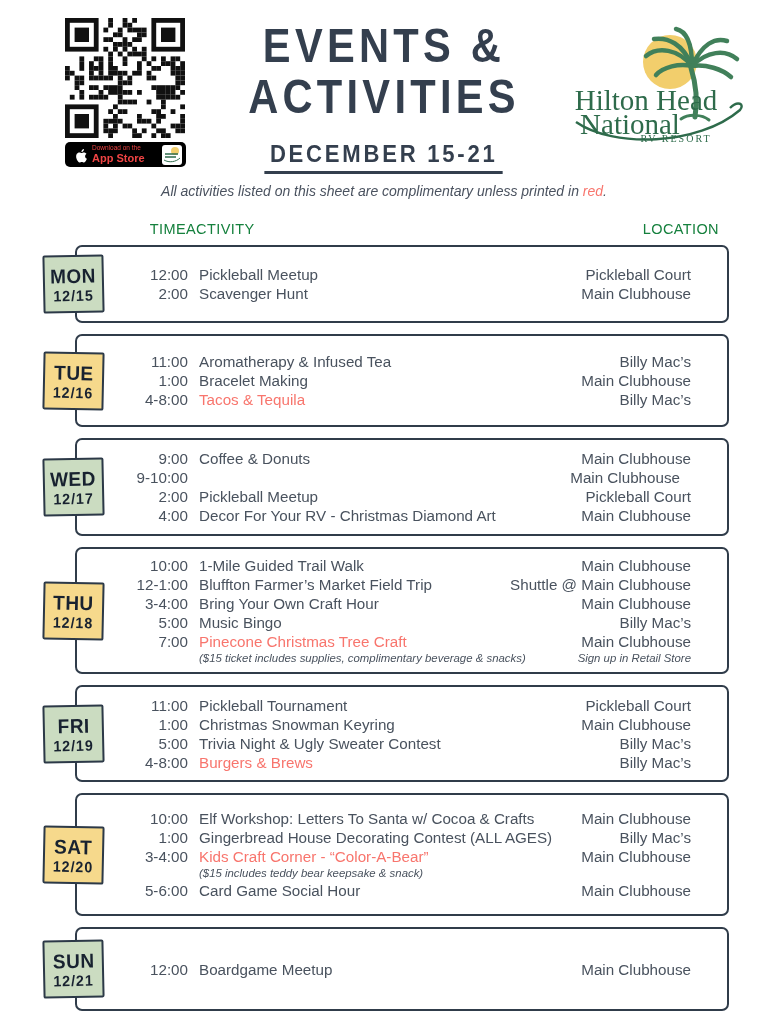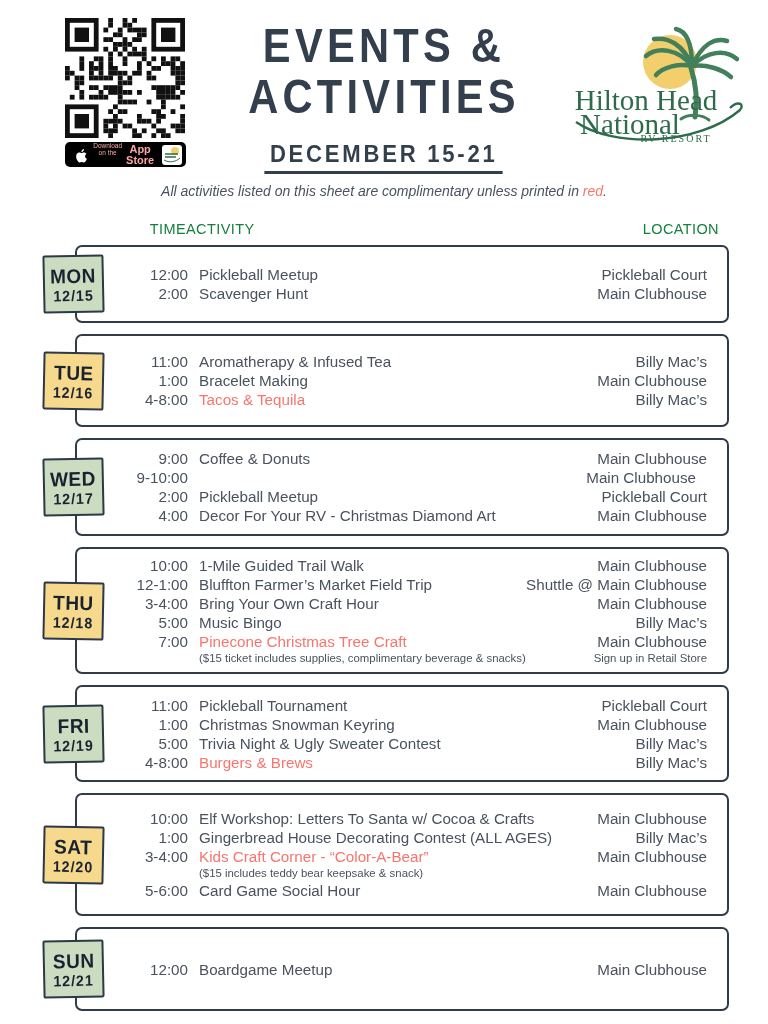--- a/index.html
+++ b/index.html
@@ -4,21 +4,21 @@
 <style>
   * { margin:0; padding:0; box-sizing:border-box; }
   html,body { background:#ffffff; }
   body { font-family:"Liberation Sans", sans-serif; }
   .page { position:relative; width:768px; height:1024px; background:#ffffff; overflow:hidden; }
 
   
   .qr { position:absolute; left:65px; top:18px; width:120px; height:120px; }
   .appstore-badge { position:absolute; left:65px; top:142px; width:121px; height:25px;
     background:#000; border-radius:5px; display:flex; align-items:center; padding:0 4px 0 7px; gap:5px; }
-  .appstore-badge .btxt { display:flex; flex-direction:row; line-height:1; color:#fca5a5; flex:1;text-align:center; }
+  .appstore-badge .btxt { display:flex; flex-direction:column; line-height:1; color:#ef4444; flex:1; }
   .appstore-badge .btxt .l1 { font-size:6.5px; }
   .appstore-badge .btxt .l2 { font-size:11px; font-weight:bold; margin-top:1px; }
   .badge-mini { width:20px; height:20px; background:#fff; border-radius:3px; flex:0 0 auto; }
 
   .title { position:absolute; left:184px; top:20px; width:400px; text-align:center;
     color:#343f4e; font-weight:bold; }
   .title-inner { transform:scaleX(0.85); transform-origin:50% 0; }
   .title-inner div { font-size:49px; line-height:51px; letter-spacing:5px; white-space:nowrap; }
 
   .logo { position:absolute; left:558px; top:18px; width:200px; height:130px; }
@@ -50,27 +50,27 @@
   .day-card { position:absolute; left:-34px; top:50%; width:61px; height:58px;
     border:2px solid #2c3947; display:flex; flex-direction:column; align-items:center;
     justify-content:center; z-index:2; color:#182230; border-radius:2px; }
   .day-card.green  { background:#cbdcc1; transform:translateY(-50%) rotate(-1.2deg); }
   .day-card.yellow { background:#f6d98c; transform:translateY(-50%) rotate(1.2deg); }
   .day-name { font-size:20px; font-weight:bold; letter-spacing:0.5px; line-height:22px; transform:scaleX(0.95); }
   .day-date { font-size:15px; font-weight:bold; letter-spacing:1px; line-height:17px; transform:scaleX(0.95); }
 
   .rows { width:100%; display:flex; flex-direction:column; justify-content:center; }
   .event-row, .note-row { display:grid; grid-template-columns:111px 1fr auto;
-    column-gap:11px; padding-right:20px; color:#49525e; }
+    column-gap:11px; padding-right:36px; color:#49525e; }
   .event-row { font-size:15.2px; line-height:19px; }
   .event-row .t { text-align:right; white-space:nowrap; }
   .event-row .a { text-align:left;  white-space:nowrap; }
   .event-row .l { text-align:right; white-space:nowrap; }
   .red { color:#f8756d; }
-  .note-row { font-size:11.4px; line-height:15px; }
+  .note-row { font-size:11.4px; line-height:15px;font-style:italic; }
   .note-row .a { white-space:nowrap; }
   .note-row .l { text-align:right; white-space:nowrap; }
 </style>
 </head>
 <body>
 
 <div class="page">
 
   <div class="qr">
     <svg id="qr-svg" width="120" height="120" viewBox="0 0 125 125">

